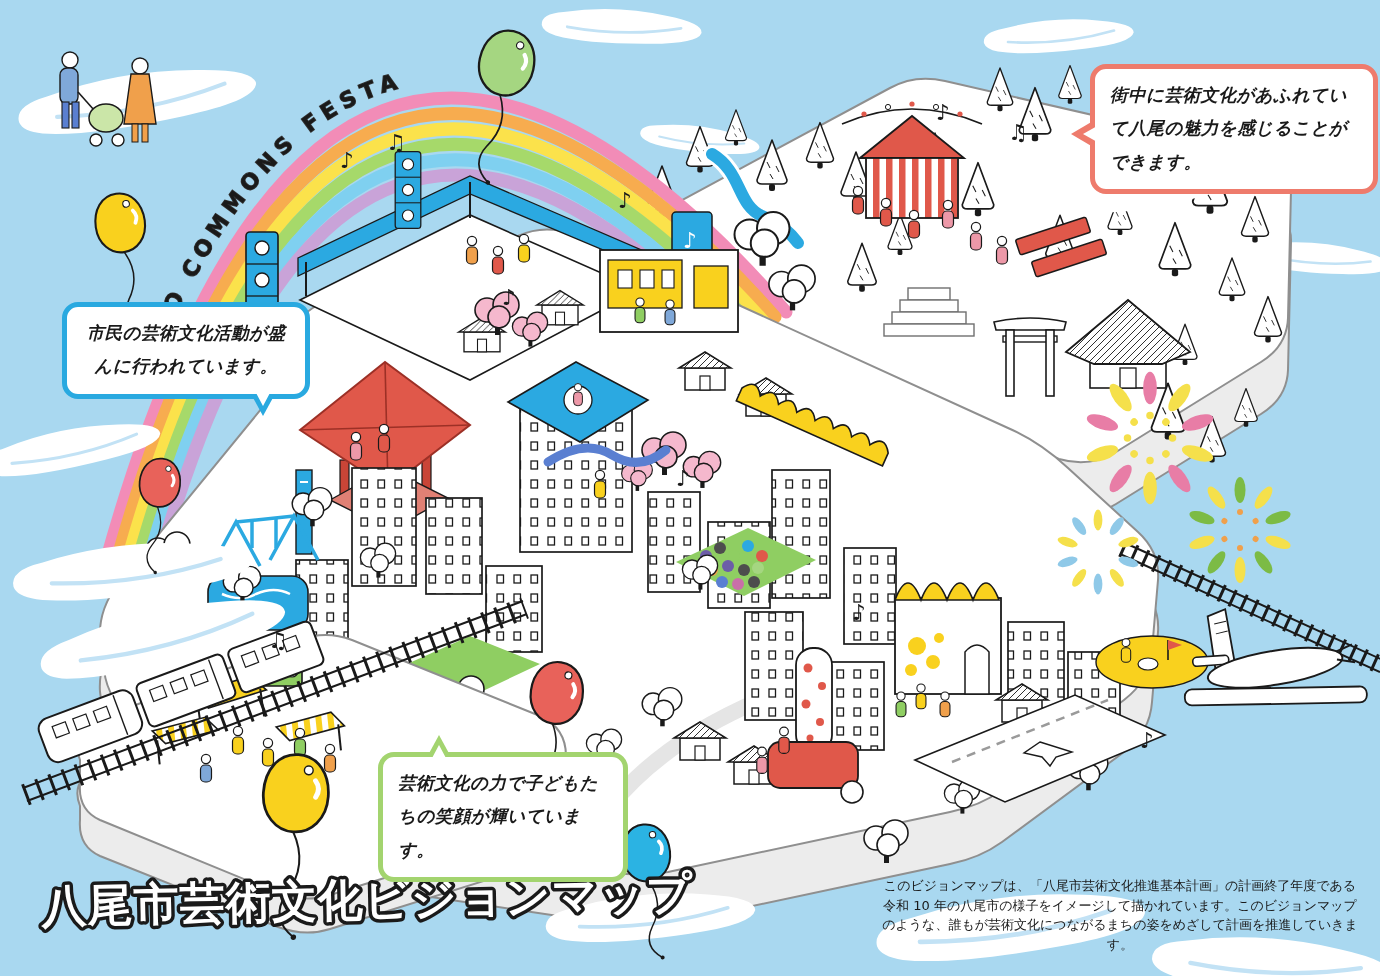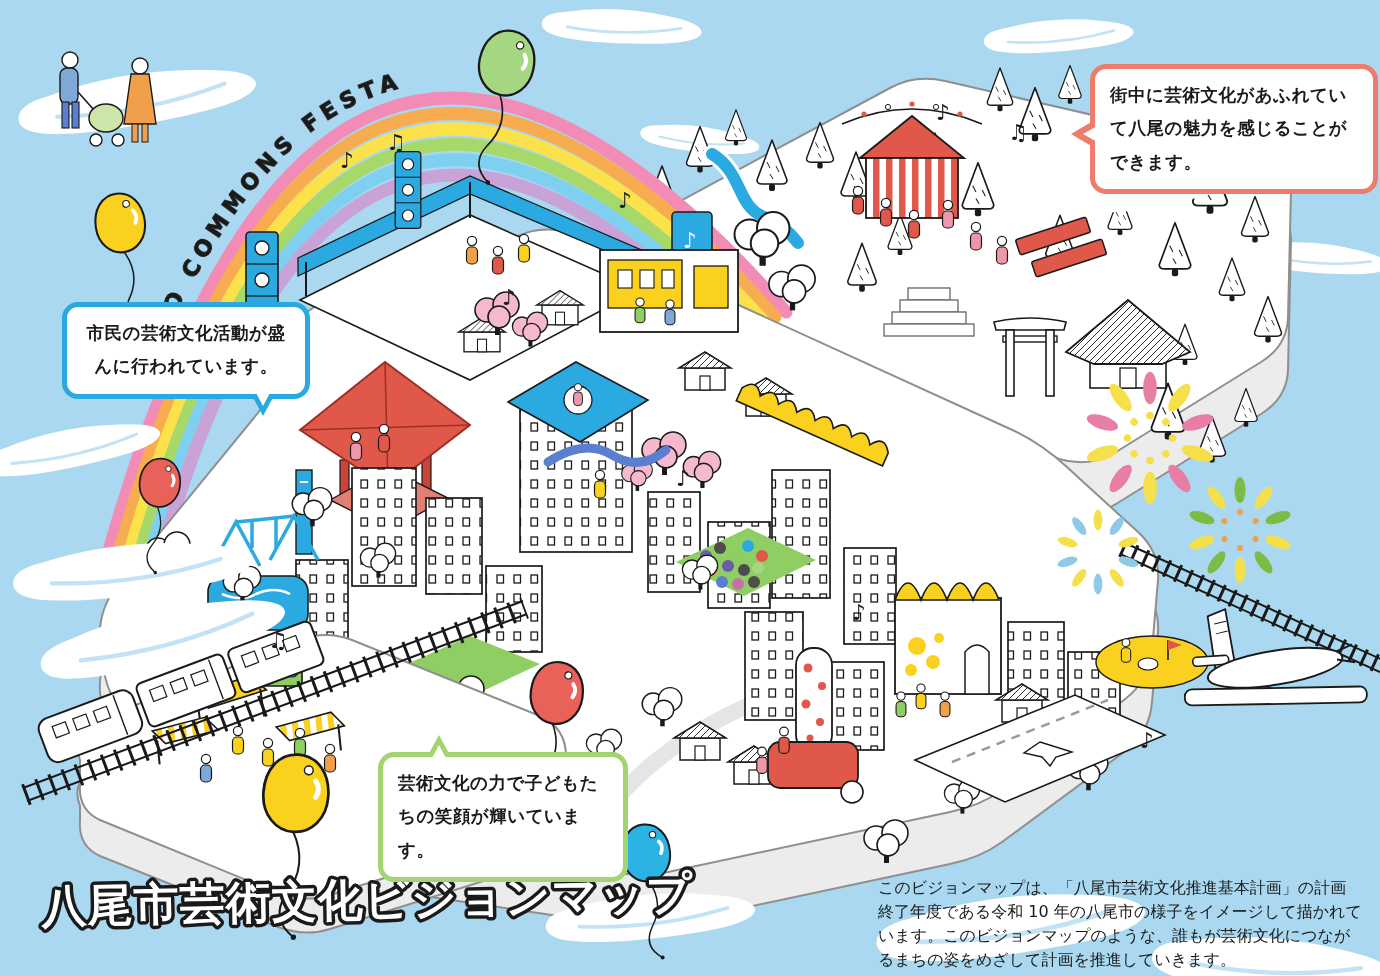--- a/index.html
+++ b/index.html
@@ -1,37 +1,37 @@
 <!DOCTYPE html>
 <html><head>
 <meta charset="utf-8">
 <style>
   html,body{margin:0;padding:0;background:#7fb6d9;}
   .stage{position:relative;width:1380px;height:976px;overflow:hidden;background:#A9D8F0;
          font-family:"DejaVu Sans","Liberation Sans",sans-serif;}
   .stage svg{position:absolute;left:0;top:0;}
   
   .bubble{position:absolute;background:#fff;border-radius:16px;padding:10px 15px;
-          font-weight:bold;font-size:17.5px;line-height:1.9;color:#1a1a1a;letter-spacing:.5px;z-index:40;}
+          font-weight:bold;font-size:17.5px;line-height:1.9;color:#1a1a1a;letter-spacing:.5px;z-index:40;font-style:italic;}
   .bubble .tail{position:absolute;width:0;height:0;}
   .bubble-red{border:5px solid #EE7B6C;left:1090px;top:64px;width:248px;}
   .bubble-red .t1{left:-24px;top:52px;border-top:13px solid transparent;border-bottom:13px solid transparent;border-right:22px solid #EE7B6C;}
   .bubble-red .t2{left:-12px;top:56px;border-top:9px solid transparent;border-bottom:9px solid transparent;border-right:16px solid #fff;}
   .bubble-blue{border:5px solid #29A9E0;left:62px;top:302px;width:208px;text-align:center;}
   .bubble-blue .t1{bottom:-22px;right:30px;border-left:12px solid transparent;border-right:12px solid transparent;border-top:22px solid #29A9E0;}
   .bubble-blue .t2{bottom:-12px;right:34px;border-left:8px solid transparent;border-right:8px solid transparent;border-top:15px solid #fff;}
   .bubble-green{border:5px solid #A3D46F;left:378px;top:752px;width:210px;}
   .bubble-green .t1{top:-22px;left:44px;border-left:12px solid transparent;border-right:12px solid transparent;border-bottom:22px solid #A3D46F;}
   .bubble-green .t2{top:-12px;left:48px;border-left:8px solid transparent;border-right:8px solid transparent;border-bottom:15px solid #fff;}
   .bubble-yellow{border:5px solid #F7D61F;left:1040px;top:778px;width:220px;}
   .bubble-yellow .t1{top:-22px;left:20px;border-left:7px solid transparent;border-right:16px solid transparent;border-bottom:23px solid #F7D61F;}
   .bubble-yellow .t2{top:-11px;left:25px;border-left:5px solid transparent;border-right:11px solid transparent;border-bottom:15px solid #fff;}
   
-  .descr{position:absolute;left:878px;top:876px;width:484px;font-size:16px;line-height:1.5;
-         color:#1a1a1a;font-weight:500;z-index:40;}
+  .descr{position:absolute;left:878px;top:876px;width:484px;font-size:13px;line-height:1.5;
+         color:#1a1a1a;font-weight:500;z-index:40;text-align:center;}
   .maptitle{font-weight:bold;font-size:45px;letter-spacing:1px;}
   .notes{font-size:22px;fill:#1a1a1a;font-weight:bold;}
 </style>
 </head>
 <body>
 
 <div class="stage">
 
 <svg width="1380" height="976" viewBox="0 0 1380 976">
   <defs>

